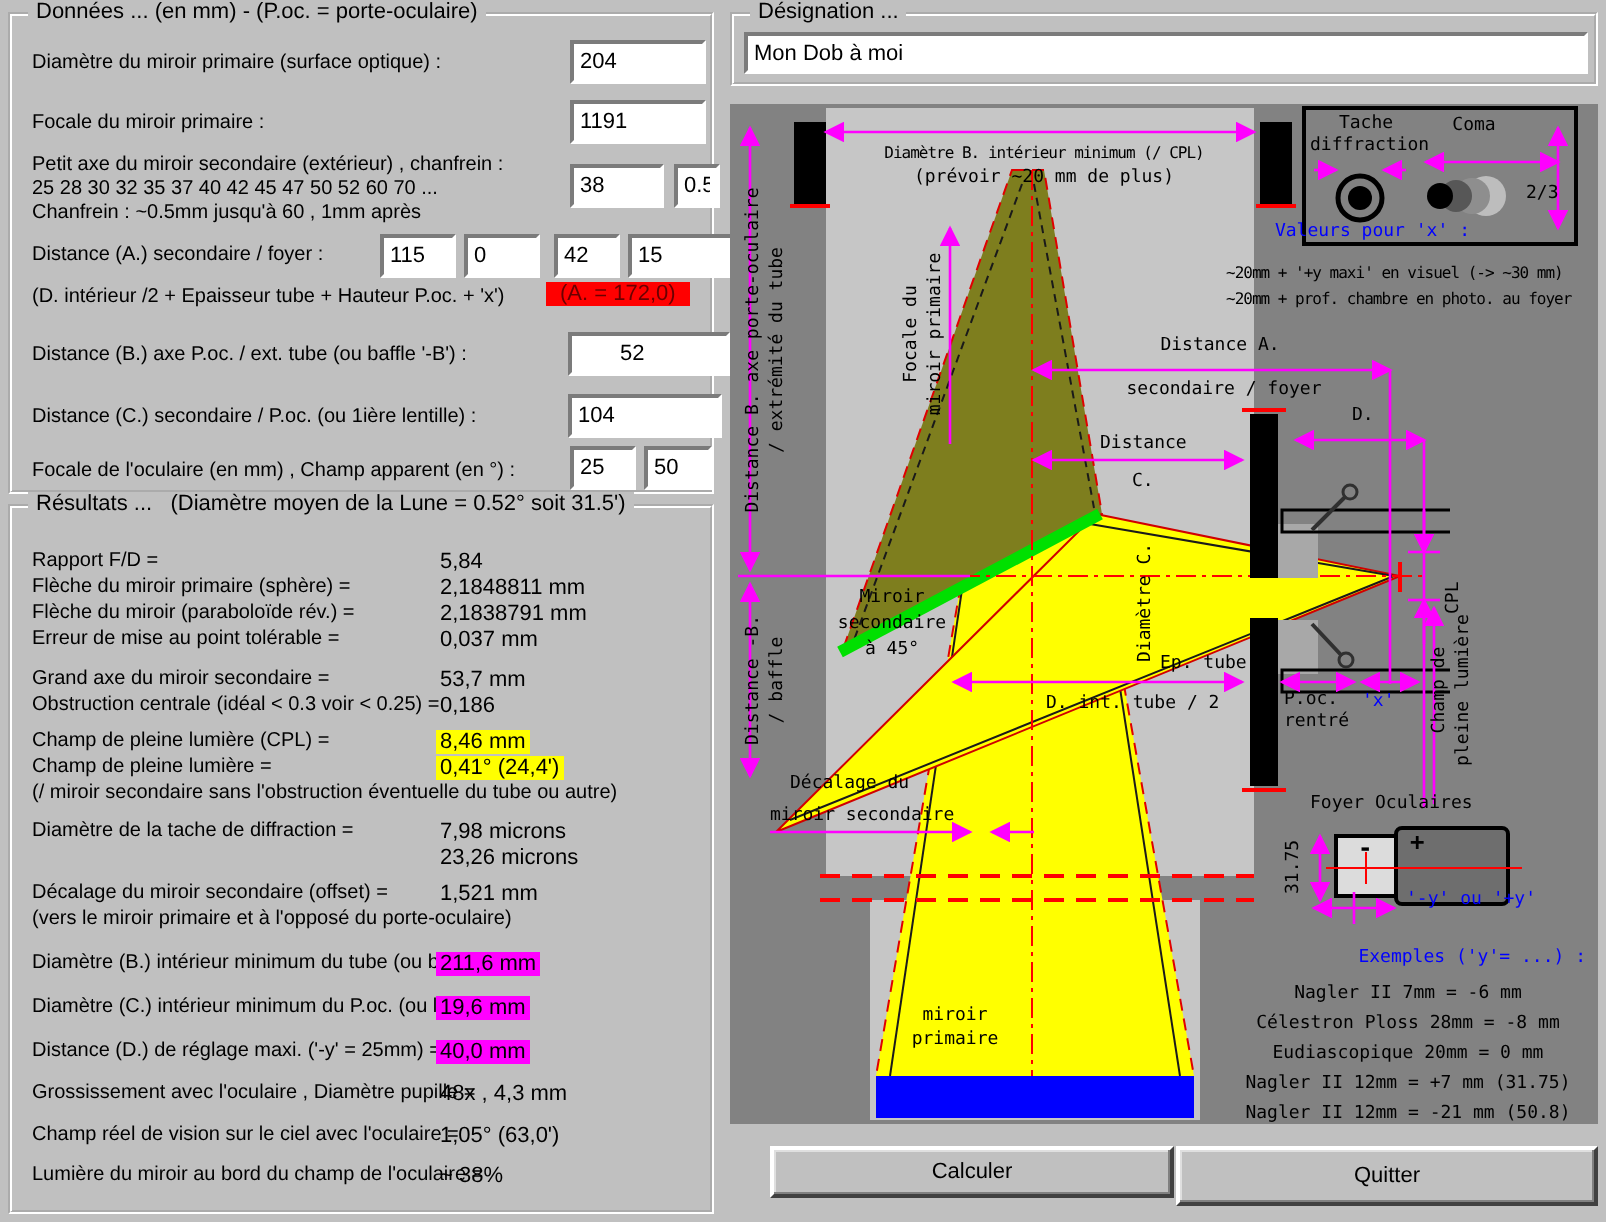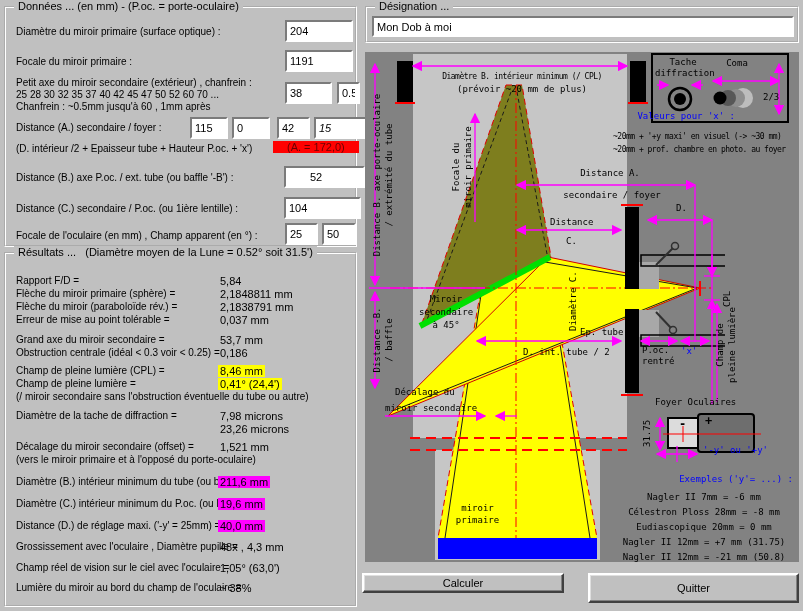--- a/index.html
+++ b/index.html
@@ -6,21 +6,21 @@
   *{box-sizing:border-box;}
   .window{position:relative;width:803px;height:611px;background:#C0C0C0;
     font-family:"Liberation Sans",sans-serif;font-size:11px;color:#000;overflow:hidden;}
   .grp{position:absolute;border:2px groove #ffffff;}
   .grp-title{position:absolute;top:-8px;left:8px;background:#C0C0C0;padding:0 4px;
     font-size:11px;white-space:nowrap;}
   .lbl{position:absolute;font-size:10px;white-space:nowrap;}
   .val{position:absolute;font-size:11px;white-space:nowrap;}
   .hl-y{background:#FFFF00;padding:0 2px;}
   .hl-m{background:#FF00FF;padding:0 2px;}
-  .alert{position:absolute;background:#FF0000;color:#6B0000;padding:0 14px;font-size:11px;white-space:nowrap;}
+  .alert{position:absolute;background:#FF0000;color:#6B0000;padding:0 7px;font-size:11px;white-space:nowrap;}
   .tb{position:absolute;background:#fff;border-top:2px solid #7b7b7b;border-left:2px solid #7b7b7b;
     border-bottom:2px solid #fff;border-right:2px solid #fff;font-size:11px;padding:1px 3px;
     font-family:"Liberation Sans",sans-serif;color:#000;outline:none;}
   .btn{position:absolute;background:#C0C0C0;border-top:2px solid #ffffff;border-left:2px solid #ffffff;
     border-bottom:2px solid #404040;border-right:2px solid #404040;
     box-shadow:inset -1px -1px 0 #808080, inset 1px 1px 0 #dfdfdf;
     font-size:11px;font-family:"Liberation Sans",sans-serif;text-align:center;cursor:pointer;}
   #diag{position:absolute;left:365px;top:52px;width:434px;height:510px;}
   #diag svg{position:absolute;left:0;top:0;}
   .dlab{position:absolute;font-family:"DejaVu Sans Mono",monospace;font-size:9px;
@@ -47,21 +47,21 @@
     <div class="lbl" style="left:10px;top:69px">Petit axe du miroir secondaire (extérieur) , chanfrein :</div>
     <div class="lbl" style="left:10px;top:81px">25 28 30 32 35 37 40 42 45 47 50 52 60 70 ...</div>
     <div class="lbl" style="left:10px;top:93px">Chanfrein : ~0.5mm jusqu'à 60 , 1mm après</div>
     <input class="tb" style="left: 279px; top: 74px; width: 47px; height: 22px;" value="38">
     <input class="tb" style="left: 331px; top: 74px; width: 23px; height: 22px;" value="0.5">
 
     <div class="lbl" style="left:10px;top:114px">Distance (A.) secondaire / foyer :</div>
     <input class="tb" style="left: 184px; top: 109px; width: 38px; height: 22px;" value="115">
     <input class="tb" style="left: 226px; top: 109px; width: 38px; height: 22px;" value="0">
     <input class="tb" style="left: 271px; top: 109px; width: 33px; height: 22px;" value="42">
-    <input class="tb" style="left: 308px; top: 109px; width: 55px; height: 22px; font-style: italic;" value="15">
+    <input class="tb" style="left: 308px; top: 109px; width: 55px; height: 22px;" value="15">
     <div class="lbl" style="left:10px;top:135px">(D. intérieur /2 + Epaisseur tube + Hauteur P.oc. + 'x')</div>
     <div class="alert" style="left:267px;top:133px">(A. = 172,0)</div>
 
     <div class="lbl" style="left:10px;top:164px">Distance (B.) axe P.oc. / ext. tube (ou baffle '-B') :</div>
     <input class="tb" style="left: 278px; top: 158px; width: 81px; height: 22px; padding-left: 24px;" value="52">
 
     <div class="lbl" style="left:10px;top:195px">Distance (C.) secondaire / P.oc. (ou 1ière lentille) :</div>
     <input class="tb" style="left: 278px; top: 189px; width: 77px; height: 22px;" value="104">
 
     <div class="lbl" style="left:10px;top:222px">Focale de l'oculaire (en mm) , Champ apparent (en °) :</div>
@@ -264,16 +264,16 @@
     <div class="dlab ctr blue" style="left:258px;top:421px;width:170px">Exemples ('y'= ...) :</div>
     <div class="dlab ctr" style="left:245px;top:438px;width:188px;line-height:15px">
       <span>Nagler II 7mm  =  -6 mm</span><br>
       <span>Célestron Ploss 28mm  =  -8 mm</span><br>
       <span>Eudiascopique 20mm  =  0 mm</span><br>
       <span>Nagler II 12mm  =  +7 mm  (31.75)</span><br>
       <span>Nagler II 12mm  =  -21 mm  (50.8)</span>
     </div>
   </div>
 
-  <button class="btn" style="left:362px;top:573px;width:202px;height:20px">Calculer</button>
+  <button class="btn" style="left:385px;top:573px;width:202px;height:26px">Calculer</button>
   <button class="btn" style="left:588px;top:573px;width:211px;height:30px">Quitter</button>
 
 </div>
 
 </body></html>

